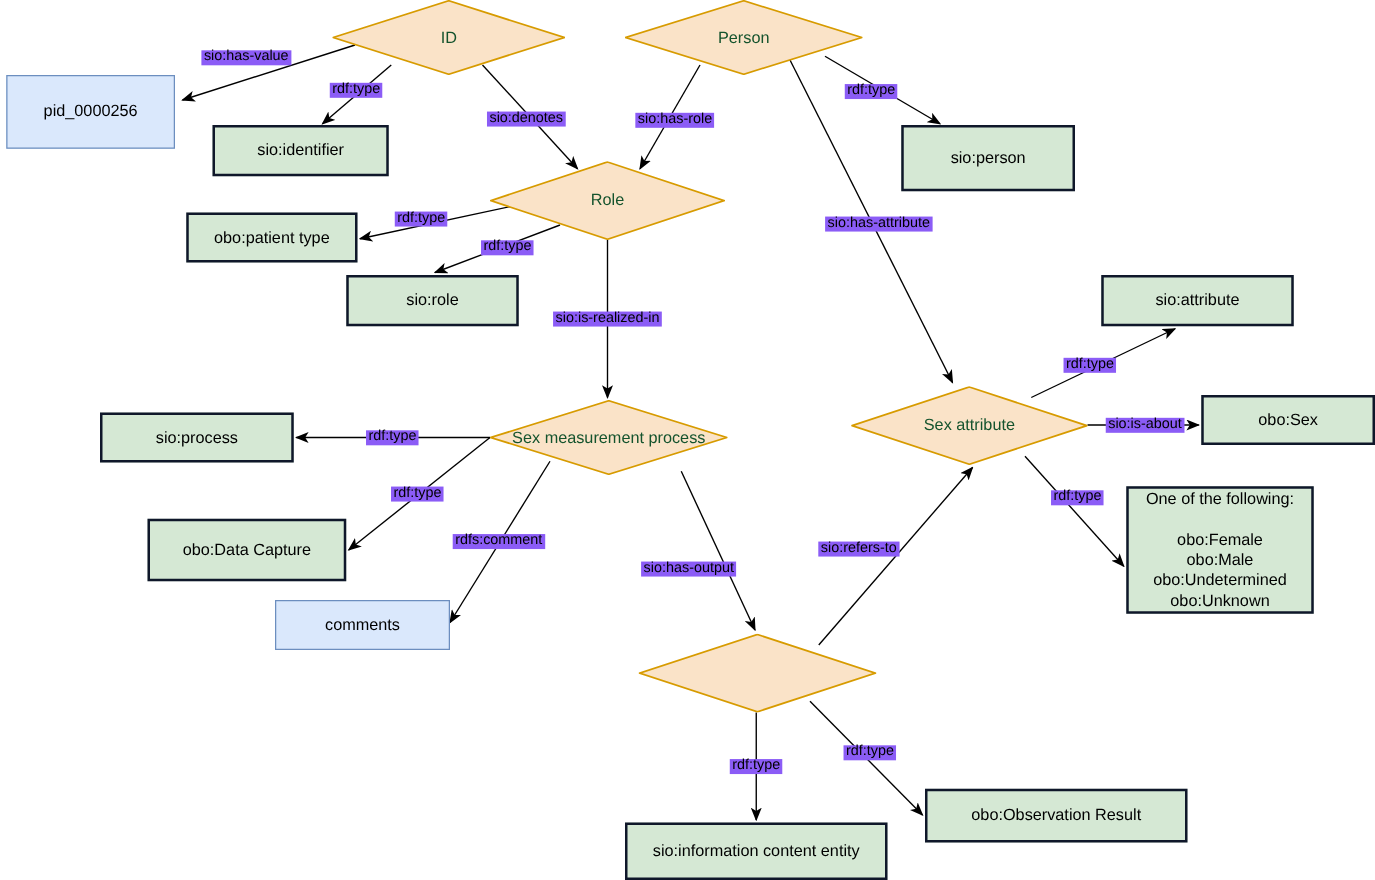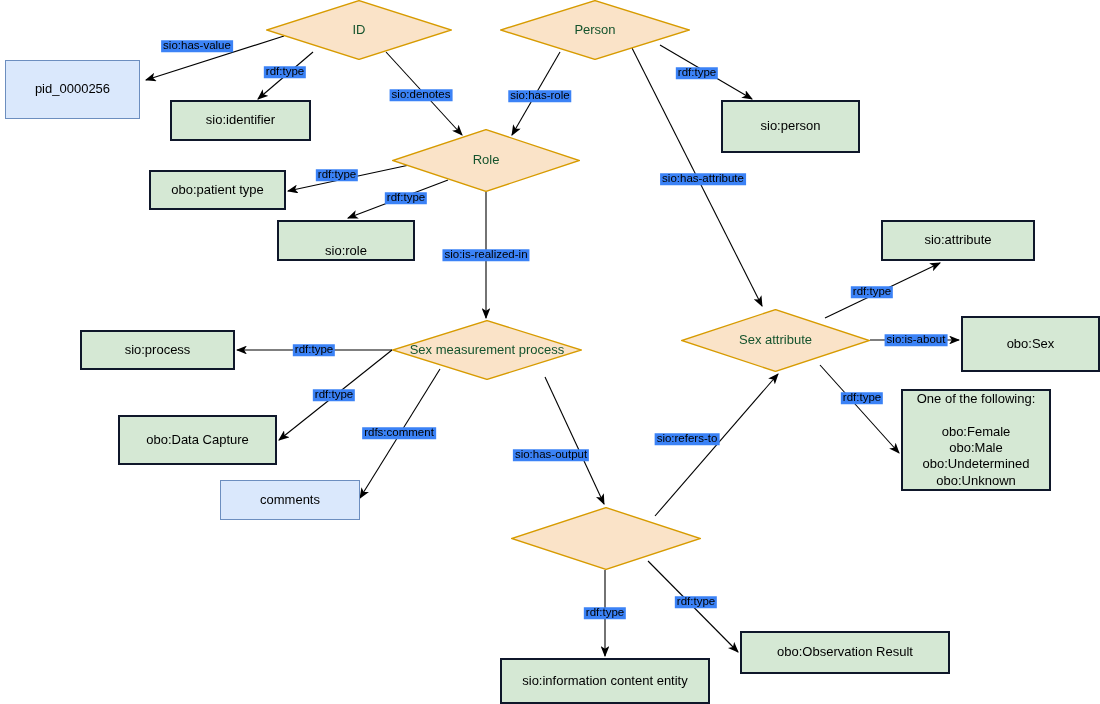--- a/index.html
+++ b/index.html
@@ -7,21 +7,21 @@
   #canvas{position:relative;width:1100px;height:704px;background:#fff;}
   svg#edges{position:absolute;left:0;top:0;width:1100px;height:704px;pointer-events:none;}
 
   .node{position:absolute;box-sizing:border-box;display:flex;align-items:center;justify-content:center;text-align:center;}
   .rect{border:2px solid #0f172a;background:#d5e8d4;color:#000;font-size:13px;line-height:1.25;}
   .rect.lit{border:1px solid #6c8ebf;background:#dae8fc;}
   .diamond{background:transparent;}
   .diamond .dshape{position:absolute;left:0;top:0;width:100%;height:100%;}
   .diamond .dlabel{position:relative;z-index:2;font-size:13px;color:#14532d;line-height:1.25;padding:0 6px;}
 
-  .edge-label{position:absolute;font-size:11.5px;color:#000;background:#3b82f6;padding:0 2px;white-space:nowrap;transform:translate(-50%,-50%);line-height:1;}
+  .edge-label{position:absolute;font-size:11.5px;color:#000;background:#8b5cf6;padding:0 2px;white-space:nowrap;transform:translate(-50%,-50%);line-height:1;}
   .multi{white-space:pre-line;}
 </style>
 </head>
 <body>
 
 <div id="canvas">
 
   <svg id="edges" viewBox="0 0 1100 704">
     <defs>
       <marker id="arw" markerWidth="10" markerHeight="8" refX="9" refY="4" orient="auto" markerUnits="strokeWidth">
@@ -75,33 +75,33 @@
       </div>
       <div class="node diamond" style="left: 392px; top: 129px; width: 188px; height: 63px;">
         <svg class="dshape" viewBox="0 0 188 63" preserveAspectRatio="none">
           <polygon points="94,0.6 187.4,31.5 94,62.4 0.6,31.5" fill="#fae3c8" stroke="#d79b00" stroke-width="1.4"></polygon>
         </svg>
         <div class="dlabel">Role</div>
       </div>
       <div class="node rect" style="left: 149px; top: 170px; width: 137px; height: 40px;">
         <div style="width: 100%;">obo:patient type</div>
       </div>
-      <div class="node rect" style="left: 277px; top: 220px; width: 138px; height: 41px; align-items: flex-end;">
+      <div class="node rect" style="left: 277px; top: 220px; width: 138px; height: 41px;">
         <div style="width: 100%;">sio:role</div>
       </div>
       <div class="node rect" style="left: 881px; top: 220px; width: 154px; height: 41px;">
         <div style="width: 100%;">sio:attribute</div>
       </div>
       <div class="node diamond" style="left: 681px; top: 309px; width: 189px; height: 63px;">
         <svg class="dshape" viewBox="0 0 189 63" preserveAspectRatio="none">
           <polygon points="94.5,0.6 188.4,31.5 94.5,62.4 0.6,31.5" fill="#fae3c8" stroke="#d79b00" stroke-width="1.4"></polygon>
         </svg>
         <div class="dlabel">Sex attribute</div>
       </div>
-      <div class="node rect" style="left: 961px; top: 316px; width: 139px; height: 56px;">
+      <div class="node rect" style="left: 961px; top: 316px; width: 139px; height: 40px;">
         <div style="width: 100%;">obo:Sex</div>
       </div>
       <div class="node rect" style="left: 80px; top: 330px; width: 155px; height: 40px;">
         <div style="width: 100%;">sio:process</div>
       </div>
       <div class="node diamond" style="left: 392px; top: 320px; width: 190px; height: 60px;">
         <svg class="dshape" viewBox="0 0 190 60" preserveAspectRatio="none">
           <polygon points="95,0.6 189.4,30 95,59.4 0.6,30" fill="#fae3c8" stroke="#d79b00" stroke-width="1.4"></polygon>
         </svg>
         <div class="dlabel">Sex measurement process</div>

